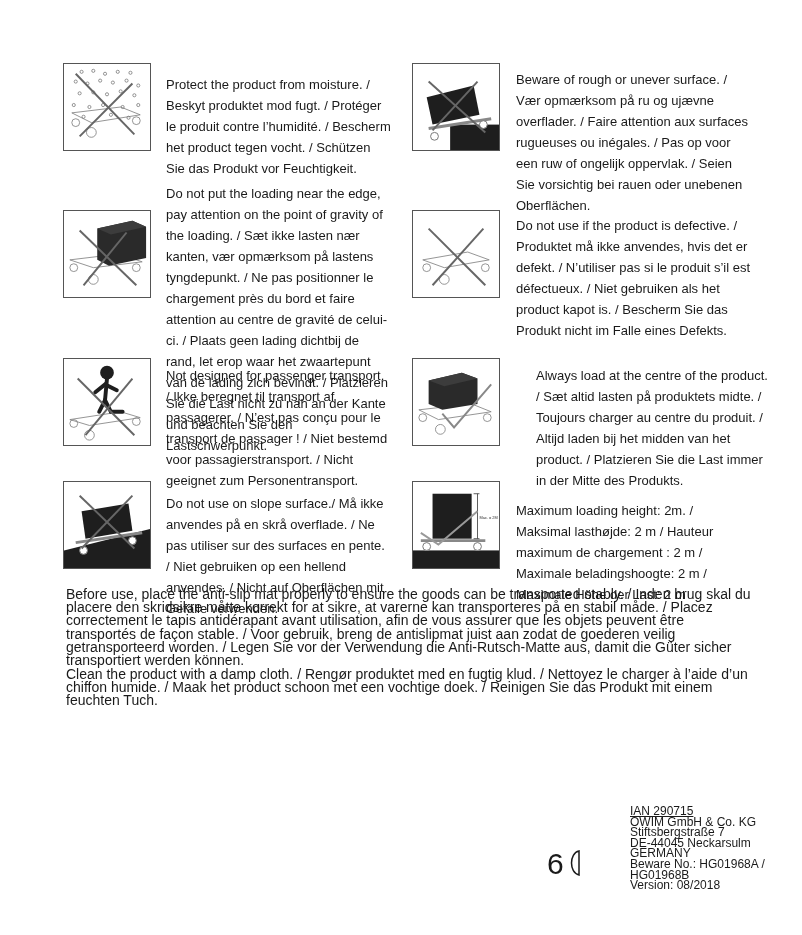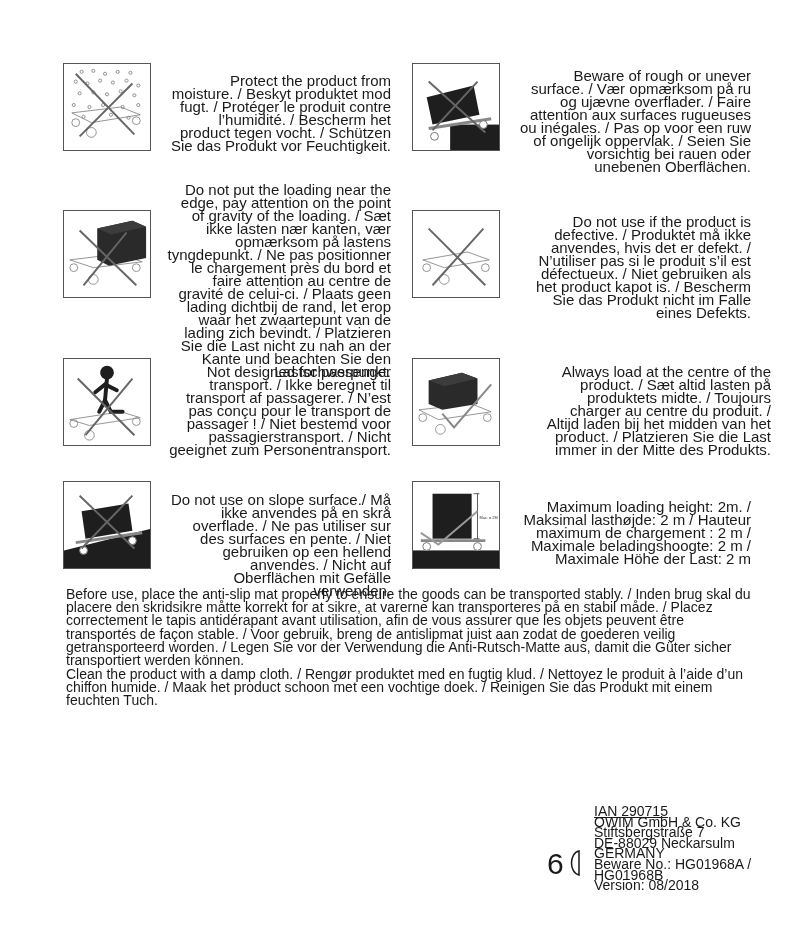--- a/index.html
+++ b/index.html
@@ -6,29 +6,29 @@
     body {
       width: 802px; height: 935px; position: relative; overflow: hidden;
       font-family: "Liberation Sans", sans-serif; color: #1a1a1a;
     }
     .icon-box {
       position: absolute; width: 88px; height: 88px;
       border: 1px solid #555; background: #fff; box-sizing: border-box;
     }
     .icon-box svg { width: 100%; height: 100%; display: block; }
     .txt {
-      position: absolute; font-size: 15px; line-height: 13px; color: #1a1a1a; text-align: right;
+      position: absolute; font-size: 13px; line-height: 21px; color: #1a1a1a;
     }
     .para {
       position: absolute; left: 66px; width: 690px;
       font-size: 14px; line-height: 13.2px; color: #1a1a1a;
     }
     .footer {
-      position: absolute; left: 594px; top: 806px;
-      font-size: 14px; line-height: 10.6px; color: #1a1a1a;
+      position: absolute; left: 630px; top: 806px;
+      font-size: 12px; line-height: 10.6px; color: #1a1a1a;
     }
     .footer .ian { text-decoration: underline; }
     .logo {
       position: absolute; left: 547px; top: 848px; width: 36px; height: 30px;
     }
   </style>
 </head>
 <body>
 
 <div class="icon-box" style="left:63px; top:63px;">
@@ -185,29 +185,29 @@
         <line x1="66" y1="12" x2="66" y2="58"></line>
         <line x1="62" y1="58" x2="68" y2="58"></line>
     </g>
     <text x="68" y="38" font-size="4" fill="#333" font-family="Liberation Sans, sans-serif">Max. = 2M</text>
     <polyline points="8,52 26,64 66,30" fill="none" stroke="#999" stroke-width="2"></polyline>
   </svg>
 </div>
 <div class="txt" style="left:516px; top:500px; width:235px;">Maximum loading height: 2m. / Maksimal lasthøjde: 2 m / Hauteur maximum de chargement : 2 m / Maximale beladingshoogte: 2 m / Maximale Höhe der Last: 2 m</div>
 
 <div class="para" style="top:588px;">Before use, place the anti-slip mat properly to ensure the goods can be transported stably. / Inden brug skal du placere den skridsikre måtte korrekt for at sikre, at varerne kan transporteres på en stabil måde. / Placez correctement le tapis antidérapant avant utilisation, afin de vous assurer que les objets peuvent être transportés de façon stable. / Voor gebruik, breng de antislipmat juist aan zodat de goederen veilig getransporteerd worden. / Legen Sie vor der Verwendung die Anti-Rutsch-Matte aus, damit die Güter sicher transportiert werden können.</div>
-<div class="para" style="top:668px;">Clean the product with a damp cloth. / Rengør produktet med en fugtig klud. / Nettoyez le produit à l’aide d’un chiffon humide. / Maak het product schoon met een vochtige doek. / Reinigen Sie das Produkt mit einem feuchten Tuch.</div>
+<div class="para" style="top:668px;">Clean the product with a damp cloth. / Rengør produktet med en fugtig klud. / Nettoyez le charger à l’aide d’un chiffon humide. / Maak het product schoon met een vochtige doek. / Reinigen Sie das Produkt mit einem feuchten Tuch.</div>
 
 <div class="logo">
   <svg viewBox="0 0 36 30" width="36" height="30">
     <text x="0" y="26" font-size="30" fill="#1a1a1a" font-family="Liberation Sans, sans-serif">6</text>
     <path d="M32 3 C22 5 22 25 32 27 Z" fill="none" stroke="#1a1a1a" stroke-width="1.5"></path>
   </svg>
 </div>
 <div class="footer">
   <div class="ian">IAN 290715</div>
   <div>OWIM GmbH &amp; Co. KG</div>
   <div>Stiftsbergstraße 7</div>
-  <div>DE-88029 Neckarsulm</div>
+  <div>DE-44045 Neckarsulm</div>
   <div>GERMANY</div>
   <div>Beware No.: HG01968A / HG01968B</div>
   <div>Version: 08/2018</div>
 </div>
 
 </body></html>

